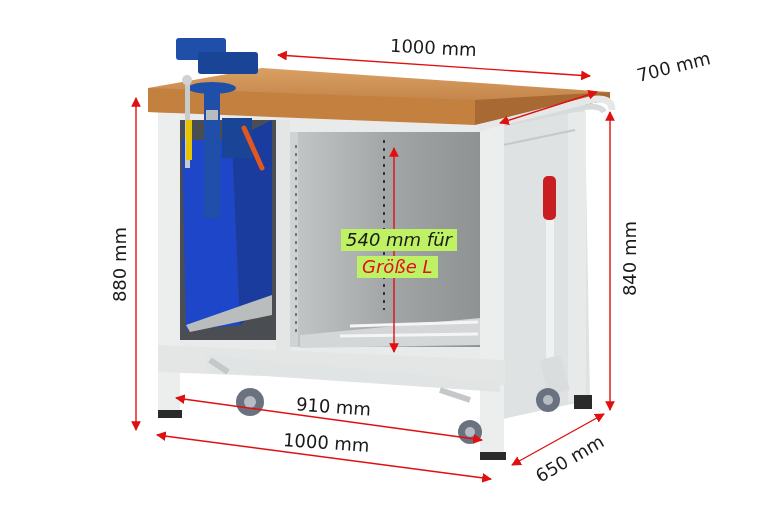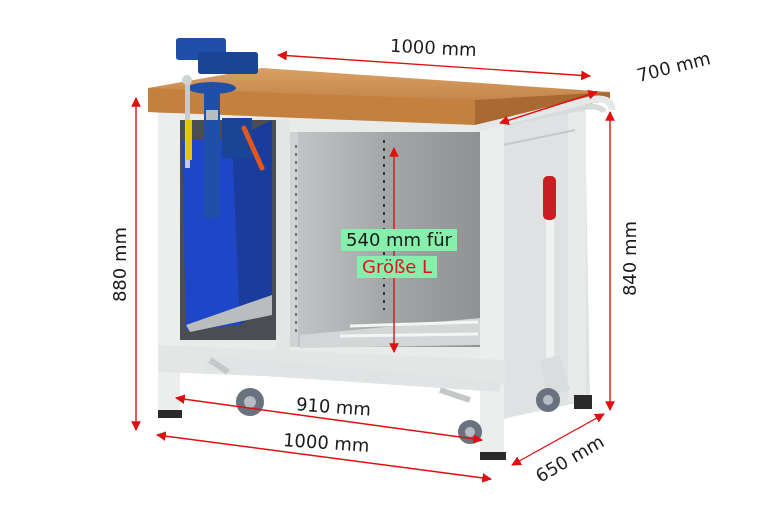--- a/index.html
+++ b/index.html
@@ -1,19 +1,19 @@
 <!DOCTYPE html>
 <html><head>
 <meta charset="utf-8">
 <style>
   html, body { margin:0; padding:0; background:#ffffff; }
   body { width:768px; height:531px; position:relative; overflow:hidden; font-family:"DejaVu Sans", sans-serif; }
   #stage { position:absolute; left:0; top:0; width:768px; height:531px; }
   .dim-label { position:absolute; color:#1a1a1a; font-size:18px; white-space:nowrap; transform-origin:center center; }
-  .inner-label { position:absolute; background:#86efac; font-size:18px; padding:0 5px; line-height:22px; white-space:nowrap; }
+  .inner-label { position:absolute; background:#bef264; font-size:18px; padding:0 5px; line-height:22px; white-space:nowrap;font-style:italic; }
 </style>
 </head>
 <body>
 
 <div id="stage">
   <svg width="768" height="531" viewBox="0 0 768 531" xmlns="http://www.w3.org/2000/svg">
     <defs>
       <marker id="arr" viewBox="0 0 10 10" refX="9" refY="5" markerWidth="7" markerHeight="7" orient="auto-start-reverse">
         <path d="M0,0 L10,5 L0,10 z" fill="#e01010"></path>
       </marker>

